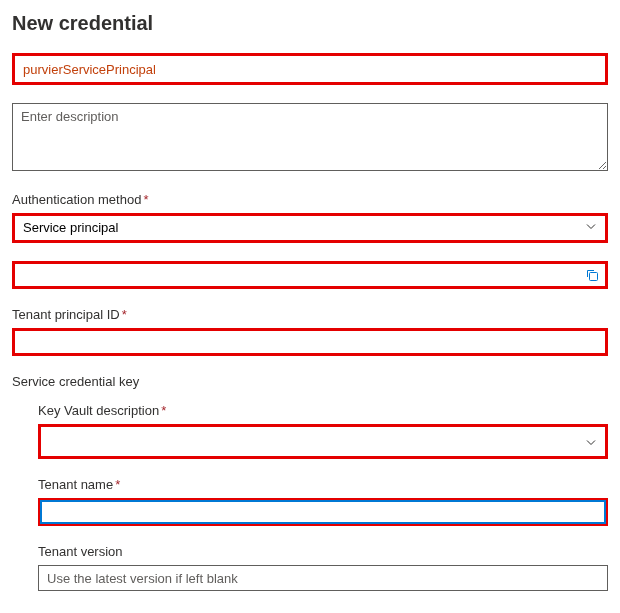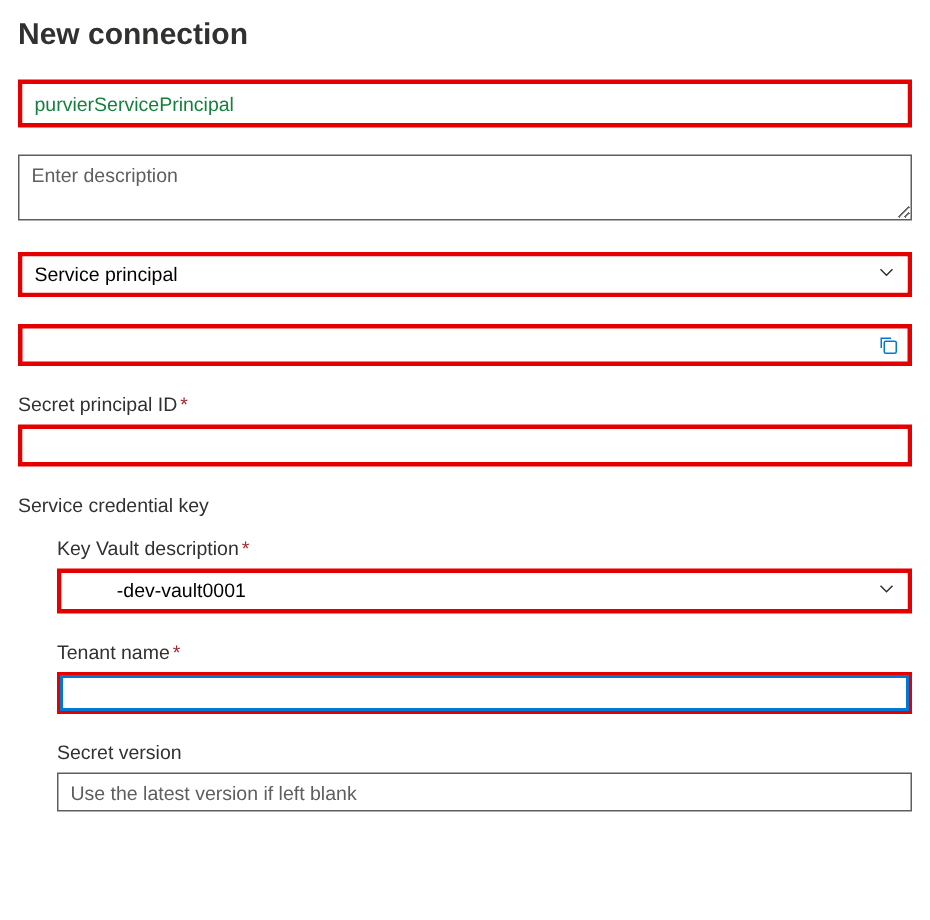--- a/index.html
+++ b/index.html
@@ -31,26 +31,26 @@
     color: #a4262c;
     margin-left: 2px;
   }
   .text-input, .select, .textarea {
     width: 100%;
     font-family: inherit;
     font-size: 13px;
     padding: 5px 8px;
     border: 1px solid #605e5c;
     background: #ffffff;
-    color: #15803d;
+    color: #c2410c;
     outline: none;
   }
   .text-input { height: 26px; }
   .textarea {
-    height: 44px;
+    height: 68px;
     resize: both;
   }
   .textarea::placeholder,
   .text-input::placeholder {
     color: #605e5c;
   }
   .hl {
     border: 3px solid #e40000;
     padding: 0;
   }
@@ -110,33 +110,36 @@
     height: 22px;
   }
   .secret-version .text-input {
     border: 1px solid #605e5c;
   }
   .field.spk-label { margin-bottom: 14px; }
 </style>
 </head>
 <body>
 
-<h2 class="page-title">New connection</h2>
+<h2 class="page-title">New credential</h2>
 
 <div class="field">
   <div class="hl">
     <input class="text-input" type="text" value="purvierServicePrincipal" style="">
   </div>
 </div>
 
 <div class="field">
   <textarea class="textarea" placeholder="Enter description" style=""></textarea>
 </div>
 
 <div class="field">
+  <label class="field-label">
+    <span>Authentication method</span><span class="req">*</span>
+  </label>
   <div class="hl select-wrap">
     <button type="button" class="select-trigger">
       <span>Service principal</span>
       <span class="chevron">
         <svg width="12" height="12" viewBox="0 0 12 12">
             <path d="M2 4 L6 8 L10 4" stroke="#323130" stroke-width="1" fill="none"></path>
           </svg>
       </span>
     </button>
   </div>
@@ -149,56 +152,55 @@
       <svg width="14" height="14" viewBox="0 0 14 14">
         <rect x="4.5" y="4.5" width="8" height="8" rx="1" fill="none" stroke="#0078d4" stroke-width="1"></rect>
         <path d="M2.5 9 V2.5 H9" fill="none" stroke="#0078d4" stroke-width="1"></path>
       </svg>
     </span>
   </div>
 </div>
 
 <div class="field">
   <label class="field-label">
-    <span>Secret principal ID</span><span class="req">*</span>
+    <span>Tenant principal ID</span><span class="req">*</span>
   </label>
   <div class="hl">
     <input class="text-input" style="height: 22px; border: none;" type="text" value="">
   </div>
 </div>
 
 <div class="field spk-label">
   <label class="field-label">Service credential key</label>
 </div>
 
 <div class="spk-section">
 
   <div class="field">
     <label class="field-label">
       <span>Key Vault description</span><span class="req">*</span>
     </label>
     <div class="hl select-wrap">
       <button type="button" class="select-trigger">
-        <span style="white-space:pre">        -dev-vault0001</span>
         <span class="chevron">
           <svg width="12" height="12" viewBox="0 0 12 12">
               <path d="M2 4 L6 8 L10 4" stroke="#323130" stroke-width="1" fill="none"></path>
             </svg>
         </span>
       </button>
     </div>
   </div>
 
   <div class="field">
     <label class="field-label">
       <span>Tenant name</span><span class="req">*</span>
     </label>
     <div class="hl focus-ring">
       <input class="text-input" type="text" value="" style="">
     </div>
   </div>
 
   <div class="field secret-version" style="margin-bottom:0;">
-    <label class="field-label">Secret version</label>
+    <label class="field-label">Tenant version</label>
     <input class="text-input" type="text" placeholder="Use the latest version if left blank" style="">
   </div>
 
 </div>
 
 </body></html>

